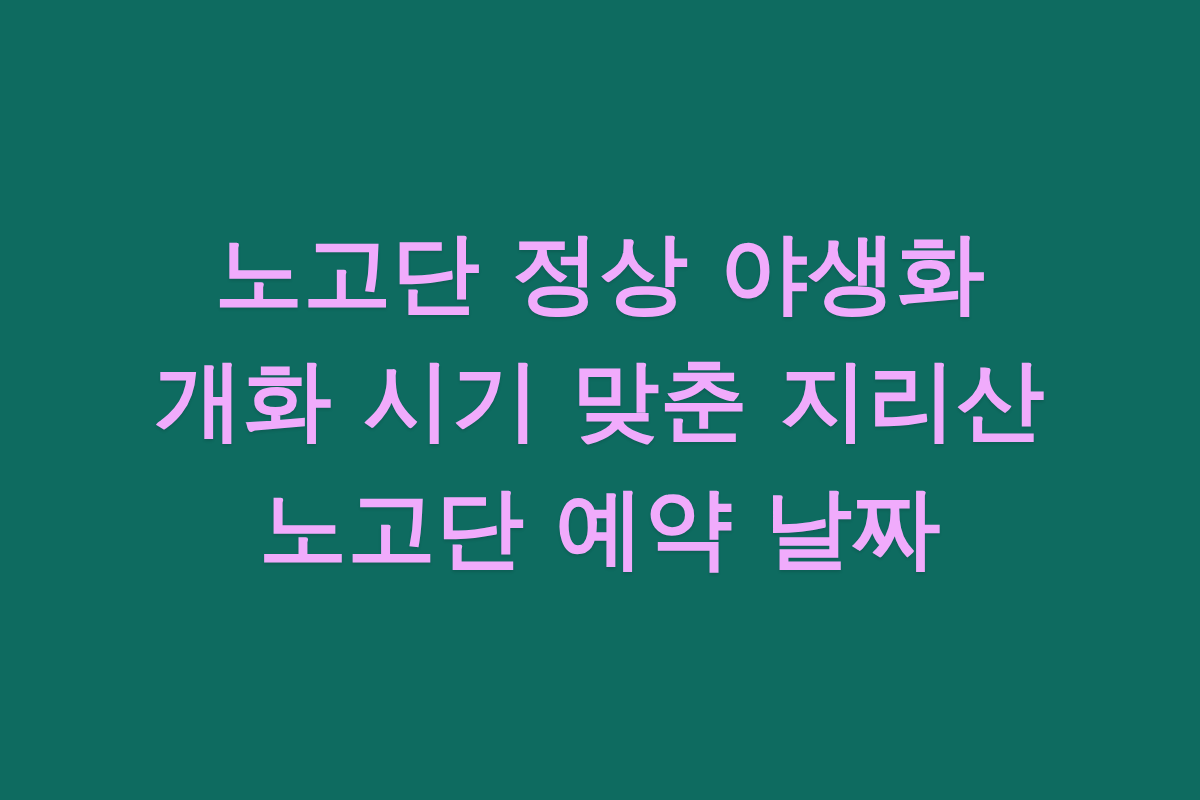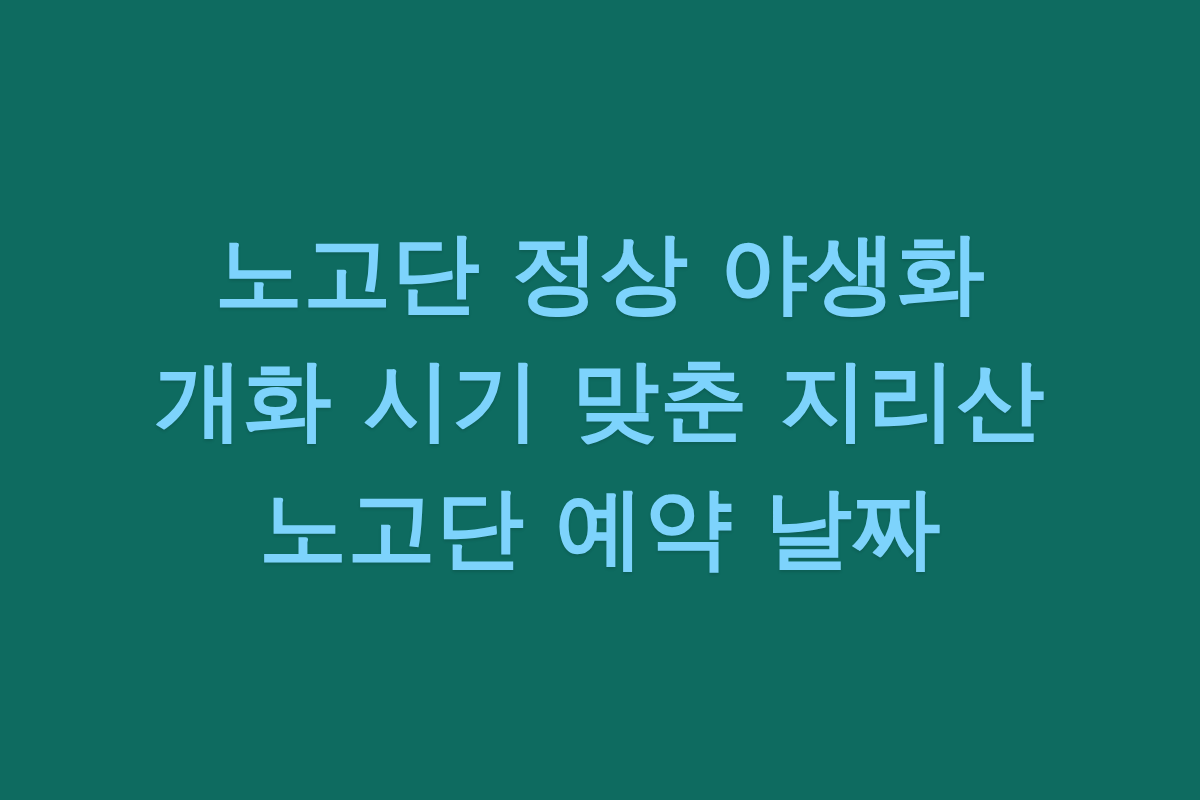--- a/index.html
+++ b/index.html
@@ -49,17 +49,17 @@
     text-shadow: 0 2px 3px rgba(0, 0, 0, 0.12);
   }
 </style>
 </head>
 <body>
 
 <div id="thumbnail-card" style="background: rgb(14, 107, 96);">
 
   <div id="title-block">
 
-    <h1 id="title-text" style="color: #7dd3fc; text-align: center;">노고단 정상 야생화 개화 시기 맞춘 지리산 노고단 예약 날짜</h1>
+    <h1 id="title-text" style="color: #f0abfc; text-align: center;">노고단 정상 야생화 개화 시기 맞춘 지리산 노고단 예약 날짜</h1>
 
   </div>
 
 </div>
 
 </body></html>

